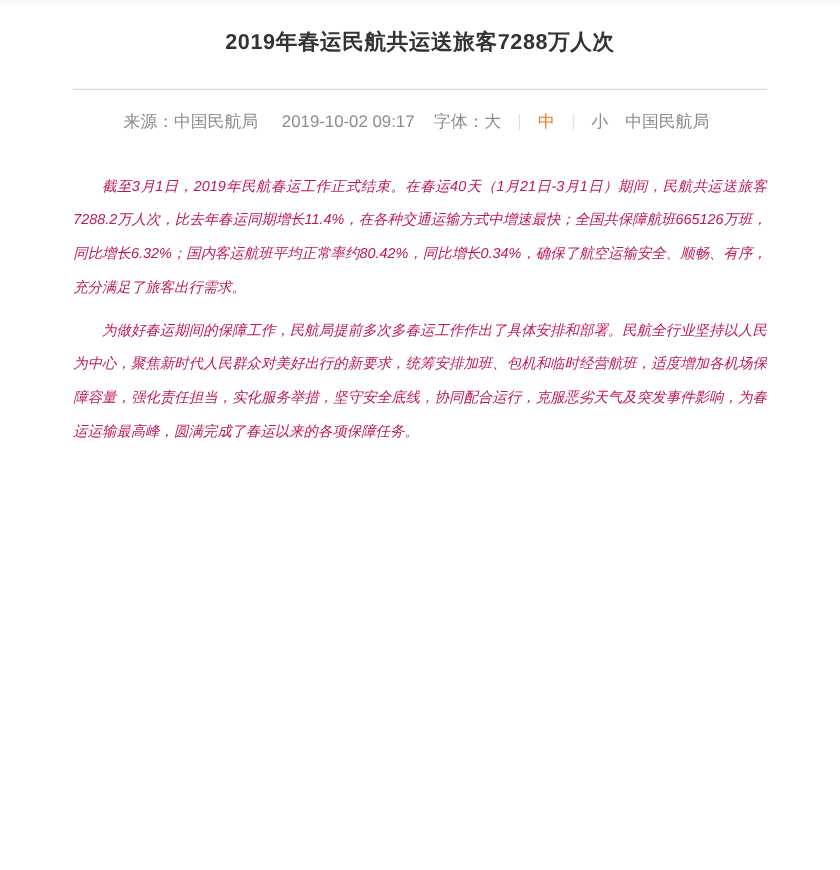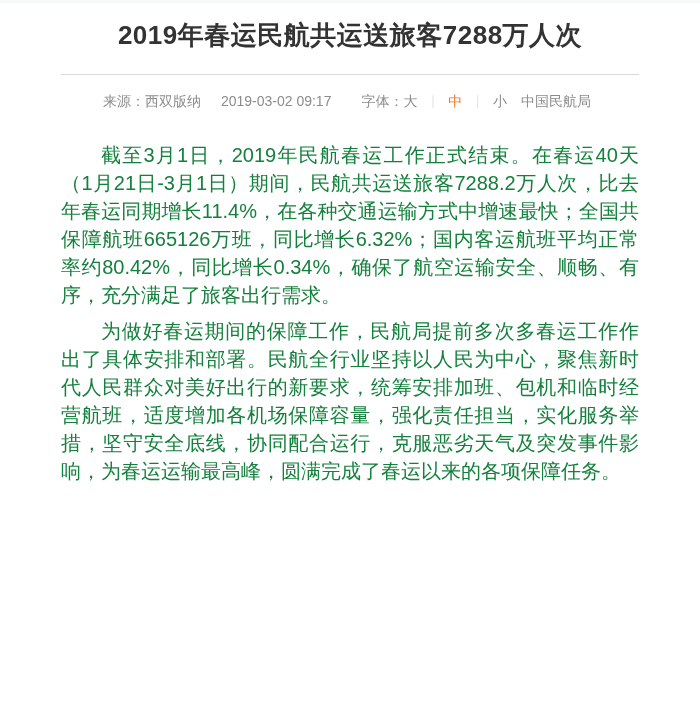--- a/index.html
+++ b/index.html
@@ -14,21 +14,21 @@
     position: relative;
   }
   .top-strip {
     height: 3px;
     width: 100%;
     background: #f7f8fa;
   }
   .page-title {
     margin-top: 17px;
     text-align: center;
-    font-size: 26px;
+    font-size: 18px;
     line-height: 30px;
     font-weight: bold;
     color: #333333;
     letter-spacing: 0.5px;
   }
   .content {
     width: 578px;
     margin: 0 auto;
   }
   .title-divider {
@@ -61,42 +61,43 @@
   .print-link {
     margin-left: 14px;
     color: #8c8c8c;
     cursor: pointer;
     text-decoration: none;
   }
   .article {
     margin-top: 30px;
   }
   .article p {
-    font-size: 20px;
+    font-size: 12px;
     line-height: 28px;
-    color: #15803d;
+    color: #be185d;
     text-align: justify;
     text-indent: 2em;
     margin-bottom: 8px;
+    font-style: italic;
   }
 </style>
 </head>
 <body>
 
 <div class="top-strip"></div>
 
 <h1 class="page-title">2019年春运民航共运送旅客7288万人次</h1>
 
 <div class="content">
   <hr class="title-divider">
 
   <div class="meta-row">
     <div class="meta-left">
-      <span>来源：西双版纳</span>
-      <span class="meta-datetime">2019-03-02 09:17</span>
+      <span>来源：中国民航局</span>
+      <span class="meta-datetime">2019-10-02 09:17</span>
     </div>
     <div class="meta-right">
       <span>字体：</span>
       <a class="font-option">大</a>
       <span class="meta-sep">｜</span>
       <a class="font-option active">中</a>
       <span class="meta-sep">｜</span>
       <a class="font-option">小</a>
       <a class="print-link">中国民航局</a>
     </div>

